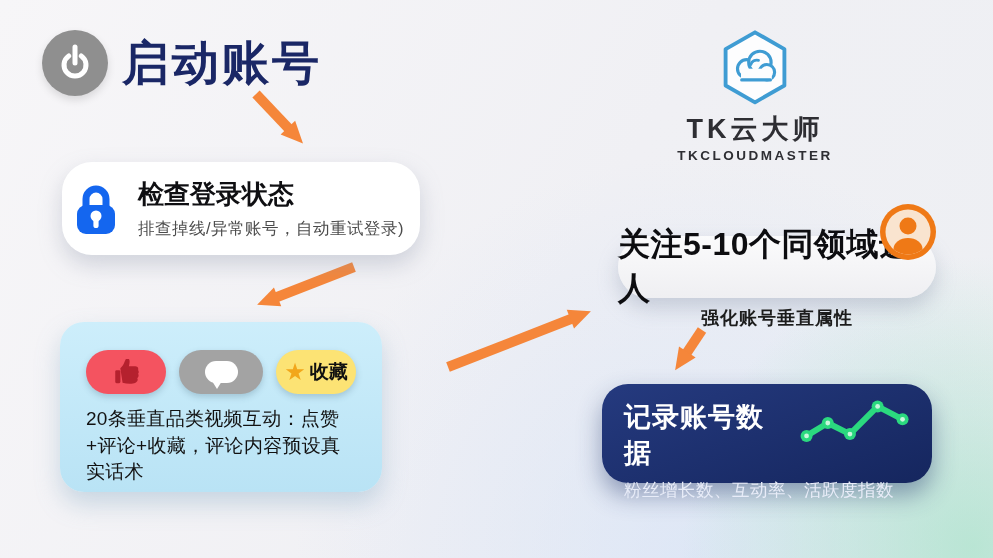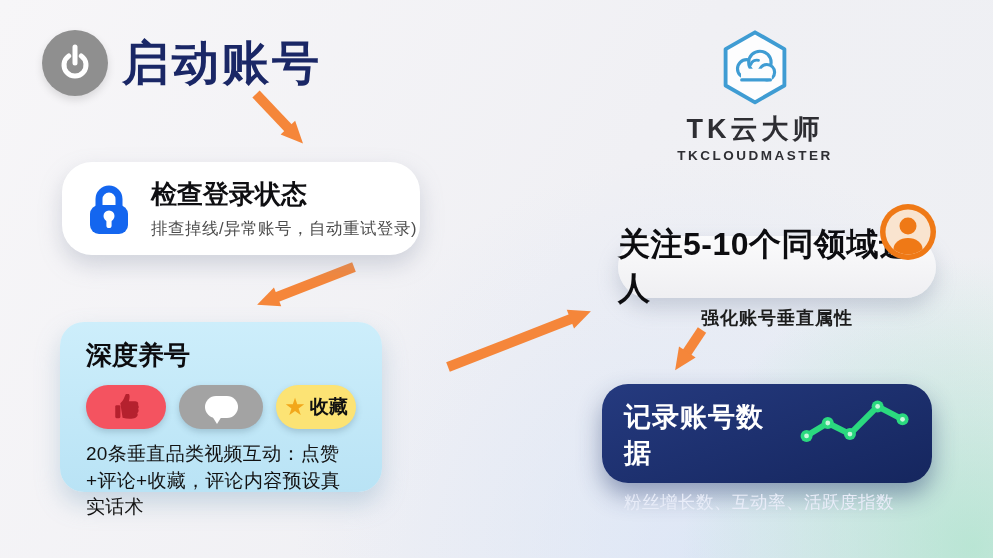--- a/index.html
+++ b/index.html
@@ -22,21 +22,21 @@
 
   
   .logo{position:absolute;left:655px;top:29px;width:200px;text-align:center;}
   .logo svg{display:block;margin:0 auto;}
   .logo-name{font-size:27px;font-weight:900;color:#2e2e33;letter-spacing:4px;margin-top:4px;}
   .logo-sub{font-size:13.5px;font-weight:700;color:#2e2e33;letter-spacing:2.5px;margin-top:1px;}
 
   
   .card-login{position:absolute;left:62px;top:162px;width:358px;height:93px;border-radius:30px;
     background:#ffffff;box-shadow:0 10px 22px rgba(140,150,170,.35);
-    display:flex;align-items:center;padding-left:23px;box-sizing:border-box;gap:18px;}
+    display:flex;align-items:center;padding-left:10px;box-sizing:border-box;gap:18px;}
   .login-title{font-size:26px;font-weight:900;color:#0f0f12;}
   .login-sub{font-size:16.5px;color:#4c4c4c;margin-top:6px;letter-spacing:.5px;}
 
   
   .card-nurture{position:absolute;left:60px;top:322px;width:322px;height:170px;border-radius:24px;
     background:linear-gradient(180deg,#cdeefb 0%,#b9e3f5 100%);
     box-shadow:0 12px 24px rgba(120,160,190,.35);
     padding:16px 26px;box-sizing:border-box;}
   .nurture-title{font-size:26px;font-weight:900;color:#0c0c0f;}
   .pills{display:flex;gap:13px;margin-top:12px;}
@@ -61,21 +61,21 @@
   .follow-note{position:absolute;left:618px;top:306px;width:318px;text-align:center;
     font-size:18px;color:#1c1c1c;letter-spacing:1px;font-weight:bold;}
 
   
   .card-record{position:absolute;left:602px;top:384px;width:330px;height:99px;border-radius:26px;
     background:linear-gradient(160deg,#253a7f 0%,#15265e 100%);
     box-shadow:0 12px 24px rgba(40,60,110,.45);
     padding:15px 22px;box-sizing:border-box;}
   .record-head{display:flex;gap:14px;}
   .record-title{font-size:27px;font-weight:900;color:#ffffff;letter-spacing:1px;}
-  .record-sub{font-size:17.5px;color:#e8ecf8;margin-top:19px;letter-spacing:.5px;}
+  .record-sub{font-size:17.5px;color:#e8ecf8;margin-top:7px;letter-spacing:.5px;}
 </style>
 </head>
 <body>
 
 <div class="canvas">
 
   <svg class="arrows" viewBox="0 0 993 558">
     <defs>
       <marker id="ah" viewBox="0 0 26 26" markerWidth="26" markerHeight="26" refX="8" refY="13" orient="auto" markerUnits="userSpaceOnUse">
         <path d="M2 3 L24 13 L2 23 Z" fill="#f5863a"></path>
@@ -116,21 +116,20 @@
       <circle cx="24" cy="34" r="5.5" fill="#ffffff"></circle>
       <rect x="21.4" y="36" width="5.2" height="10" rx="2.6" fill="#ffffff"></rect>
     </svg>
     <div>
       <div class="login-title">检查登录状态</div>
       <div class="login-sub">排查掉线/异常账号，自动重试登录)</div>
     </div>
   </div>
 
   <div class="card card-nurture">
-    <div class="nurture-title">深度养号</div>
     <div class="pills">
       <div class="pill pill-like">
         <svg width="27" height="27" viewBox="0 0 24 24">
           <rect x="2" y="10" width="4.6" height="11.5" rx="1.2" fill="#b5212e"></rect>
           <path d="M8.5 21 c4 1.2 9 1.2 11.5 0 c1.8 -.9 2.4 -2.6 1.6 -4 c1.2 -.9 1.5 -2.5 .7 -3.8 c.8 -1 .8 -2.4 0 -3.4 c.6 -1.8 -.5 -3.3 -2.6 -3.3 h-5.6 c.5 -1.8 1 -4.3 .4 -5.8 c-.5 -1.3 -2.6 -1.6 -3.3 -.3 c-1 2 -1.7 4.6 -3.2 6.3 l-1.5 1.6 z" fill="#b5212e"></path>
         </svg>
       </div>
       <div class="pill pill-comment">
         <span class="bubble"></span>
       </div>

